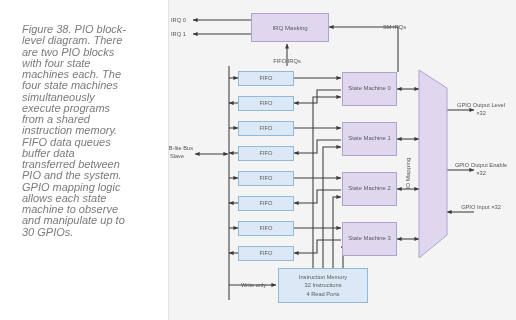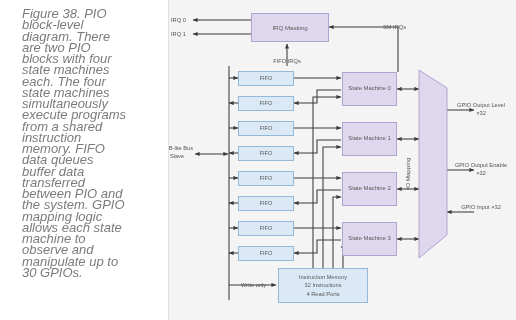--- a/index.html
+++ b/index.html
@@ -7,22 +7,22 @@
   body{
     width:516px;height:320px;overflow:hidden;
     background:#ffffff;
     font-family:"Liberation Sans","DejaVu Sans",sans-serif;
     -webkit-font-smoothing:antialiased;
   }
   #page{position:relative;width:516px;height:320px;background:#ffffff;}
 
   
   #caption{
-    position:absolute;left:22px;top:8px;width:108px;
-    font-size:13px;line-height:11.25px;
+    position:absolute;left:22px;top:24px;width:108px;
+    font-size:11px;line-height:11.25px;
     font-style:italic;color:#7b7b7b;
     text-align:left;
   }
 
   
   #diagram{
     position:absolute;left:168px;top:0px;width:348px;height:320px;
     background:#f4f4f4;
     border-left:1px solid #e2e2e2;
     overflow:hidden;

